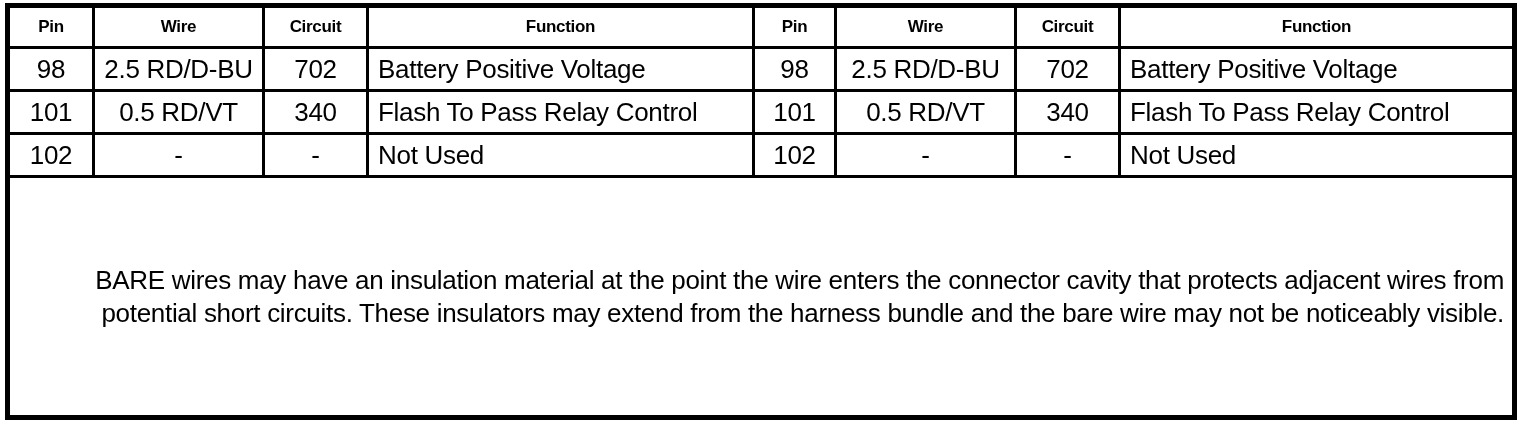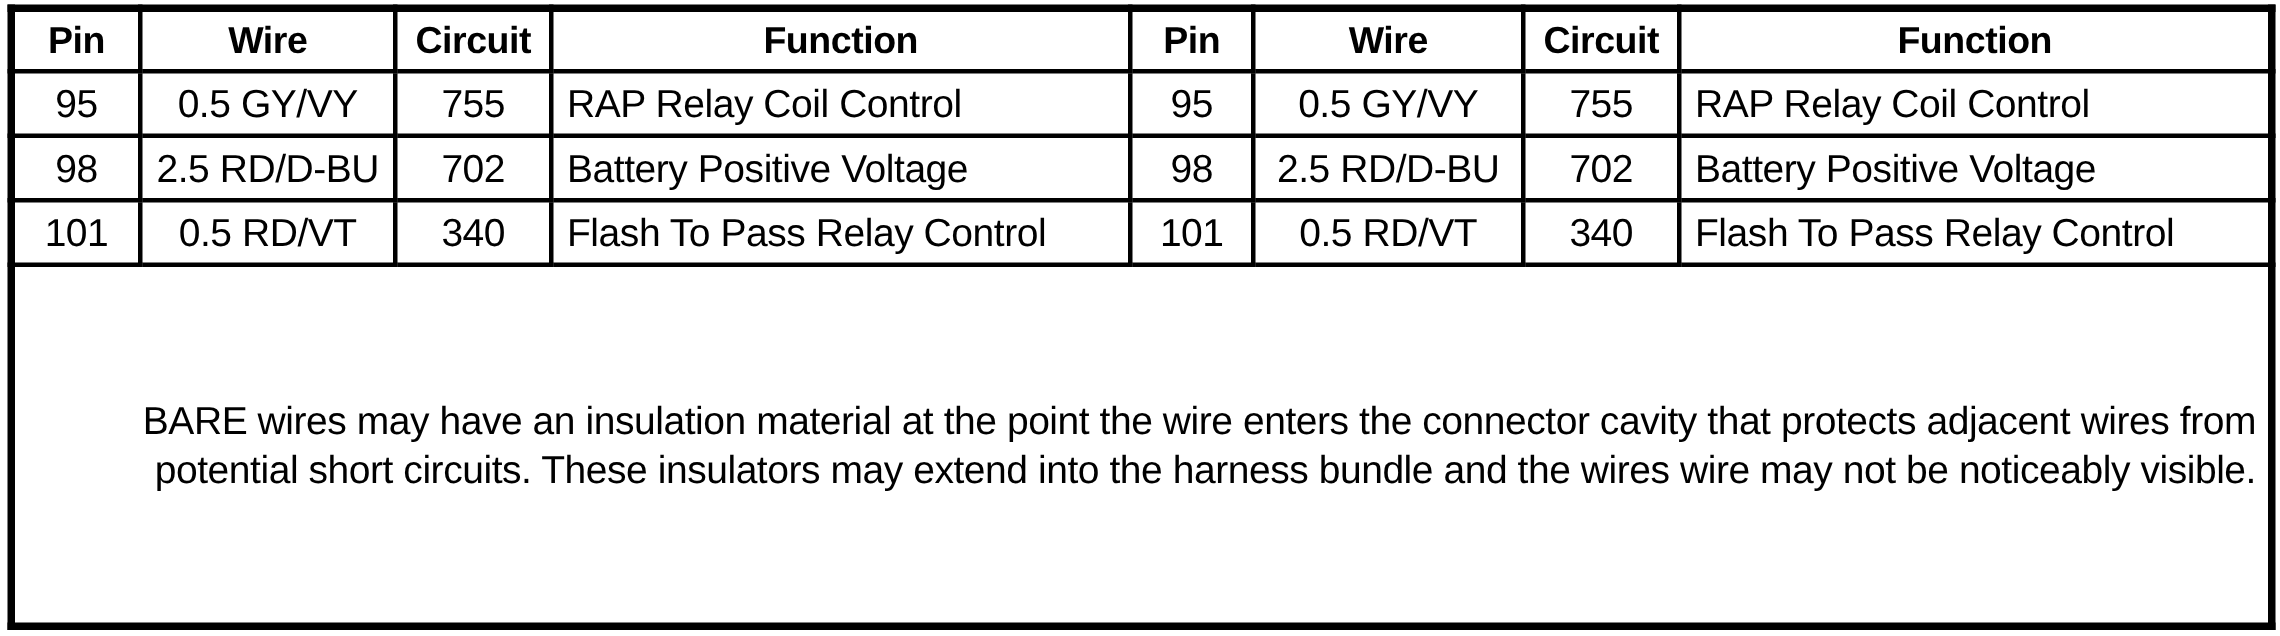--- a/index.html
+++ b/index.html
@@ -31,21 +31,21 @@
   }
   th, td {
     border: 3px solid #000000;
     padding: 0;
     text-align: center;
     vertical-align: middle;
     white-space: nowrap;
     overflow: hidden;
   }
   th {
-    font-size: 25px;
+    font-size: 17px;
     font-weight: bold;
     height: 38px;
     letter-spacing: -0.3px;
   }
   td {
     font-size: 26px;
     font-weight: normal;
     height: 40px;
     letter-spacing: -0.3px;
   }
@@ -82,50 +82,50 @@
         <th>Pin</th>
         <th>Wire</th>
         <th>Circuit</th>
         <th>Function</th>
         <th>Pin</th>
         <th>Wire</th>
         <th>Circuit</th>
         <th>Function</th>
       </tr>
       <tr>
-        <td>95</td>
-        <td>0.5 GY/VY</td>
-        <td>755</td>
-        <td class="func">RAP Relay Coil Control</td>
-        <td>95</td>
-        <td>0.5 GY/VY</td>
-        <td>755</td>
-        <td class="func">RAP Relay Coil Control</td>
-      </tr>
-      <tr>
         <td>98</td>
         <td>2.5 RD/D-BU</td>
         <td>702</td>
         <td class="func">Battery Positive Voltage</td>
         <td>98</td>
         <td>2.5 RD/D-BU</td>
         <td>702</td>
         <td class="func">Battery Positive Voltage</td>
       </tr>
       <tr>
         <td>101</td>
         <td>0.5 RD/VT</td>
         <td>340</td>
         <td class="func">Flash To Pass Relay Control</td>
         <td>101</td>
         <td>0.5 RD/VT</td>
         <td>340</td>
         <td class="func">Flash To Pass Relay Control</td>
       </tr>
       <tr>
+        <td>102</td>
+        <td>-</td>
+        <td>-</td>
+        <td class="func">Not Used</td>
+        <td>102</td>
+        <td>-</td>
+        <td>-</td>
+        <td class="func">Not Used</td>
+      </tr>
+      <tr>
         <td class="note" colspan="8">
           <div>BARE wires may have an insulation material at the point the wire enters the connector cavity that protects adjacent wires from</div>
-          <div>potential short circuits. These insulators may extend into the harness bundle and the wires wire may not be noticeably visible.</div>
+          <div>potential short circuits. These insulators may extend from the harness bundle and the bare wire may not be noticeably visible.</div>
         </td>
       </tr>
     </tbody>
   </table>
 </div>
 
 </body></html>

